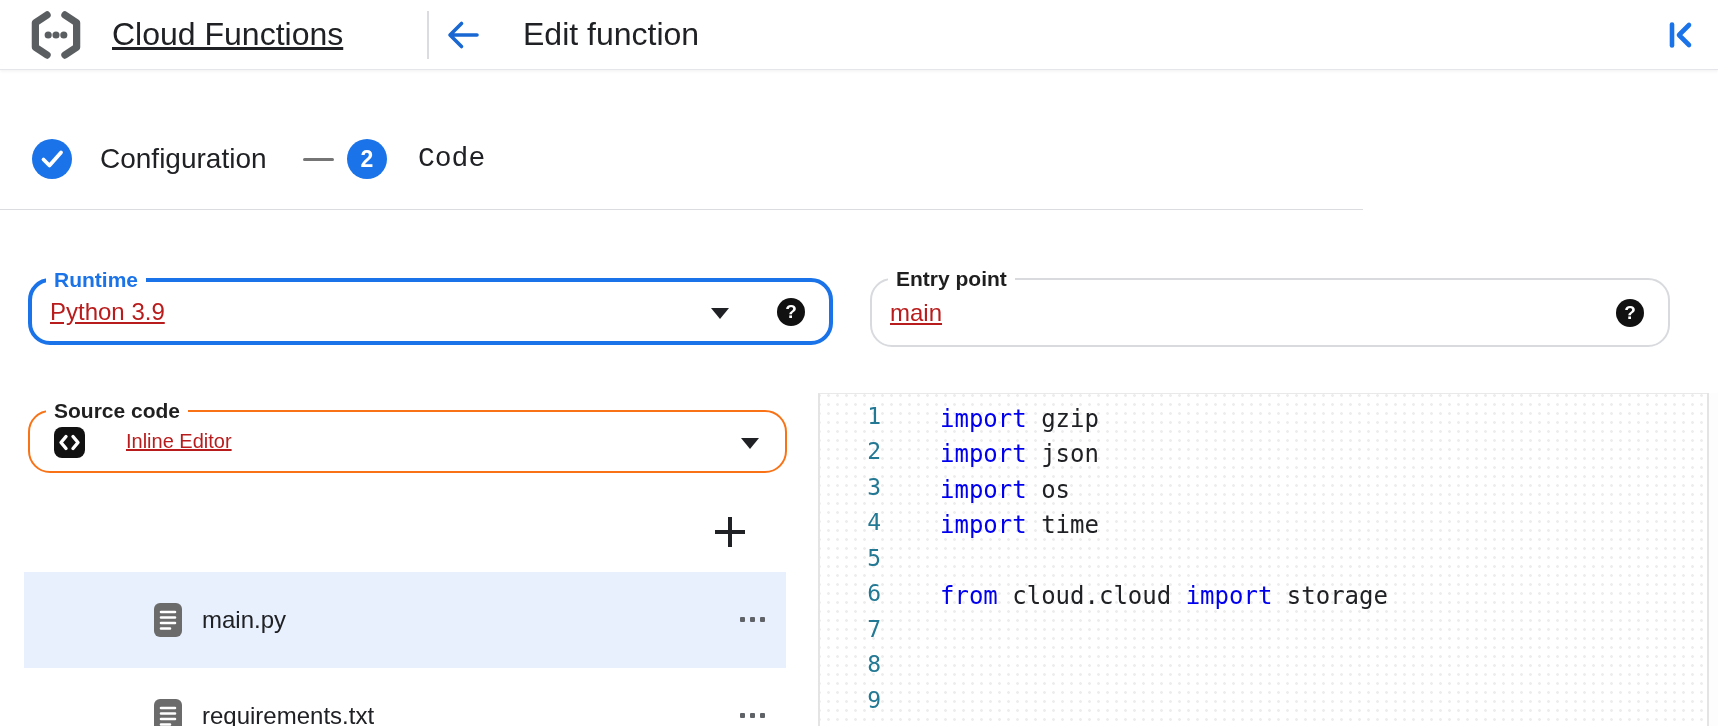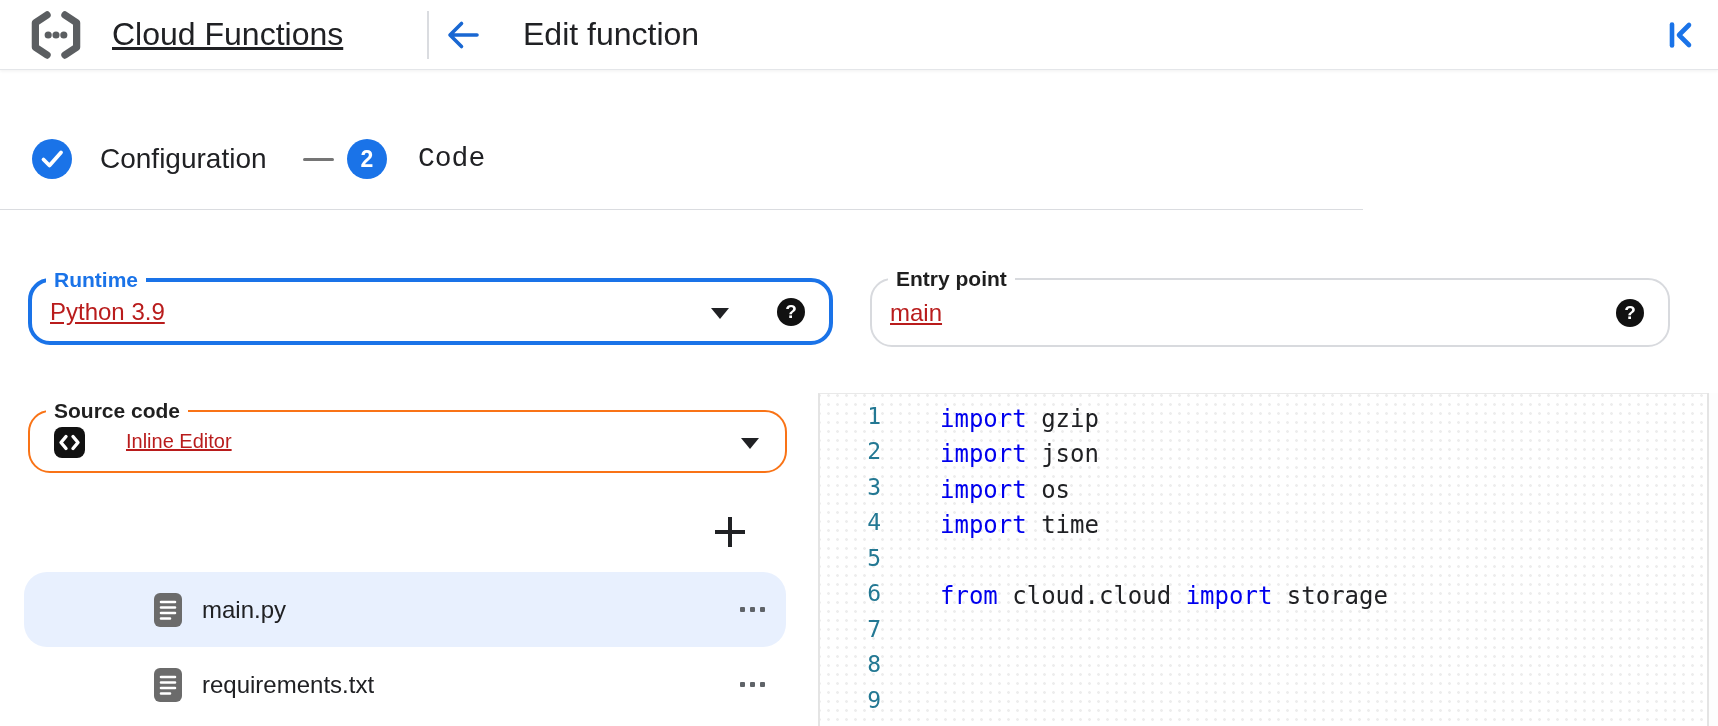--- a/index.html
+++ b/index.html
@@ -51,21 +51,21 @@
   .code-badge {
     position:absolute; left:24px; top:50%; margin-top:-15px; width:31px; height:31px; border-radius:8px; background:#111;
     display:flex; align-items:center; justify-content:center;
   }
   
   .add-file-btn { position:absolute; left:714px; top:516px; width:32px; height:32px; cursor:pointer; }
   .add-file-btn i { position:absolute; background:#202124; }
   .add-file-btn .h { left:1px; top:14px; width:30px; height:4px; }
   .add-file-btn .v { left:14px; top:1px; width:4px; height:30px; }
   #file-list { position:absolute; left:24px; top:572px; width:762px; }
-  .file-row { position:relative; height:75px; cursor:pointer;border-radius:23px; }
+  .file-row { position:relative; height:96px; cursor:pointer; }
   .file-row.selected { background:#e8f0fe; }
   .file-icon { position:absolute; left:130px; top:50%; margin-top:-17px; width:28px; height:34px; }
   .file-name { position:absolute; left:178px; top:0; height:100%; display:flex; align-items:center; font-size:24px; color:#202124; }
   .more-btn { position:absolute; right:21px; top:50%; margin-top:-3px; width:25px; height:6px; cursor:pointer; }
   .more-btn i { position:absolute; top:0; width:5px; height:5px; background:#5f6368; border-radius:1px; }
   .more-btn i:nth-child(1){ left:0; } .more-btn i:nth-child(2){ left:10px; } .more-btn i:nth-child(3){ left:20px; }
   
   .code-editor {
     position:absolute; left:818px; top:393px; width:890px; height:333px;
     border-top:1px solid #e9e9e9; border-left:2px solid #e4e4e4; background:#fff;

